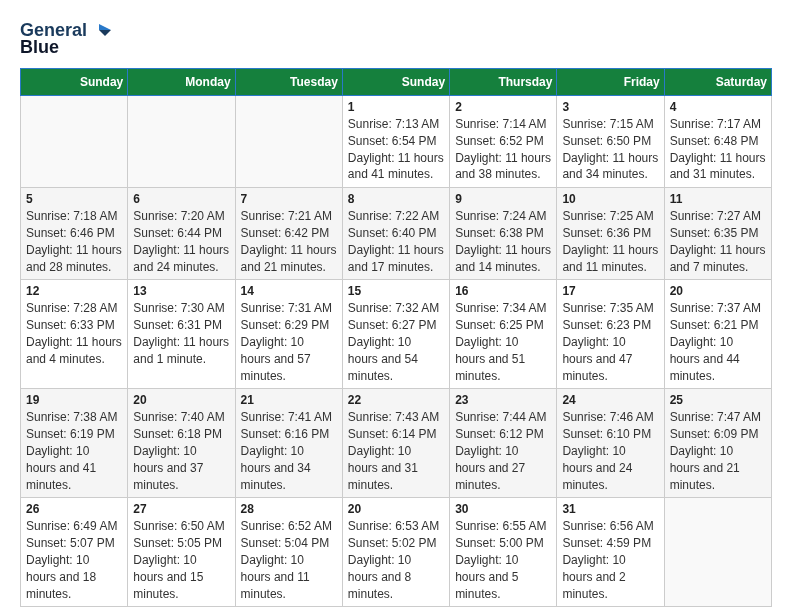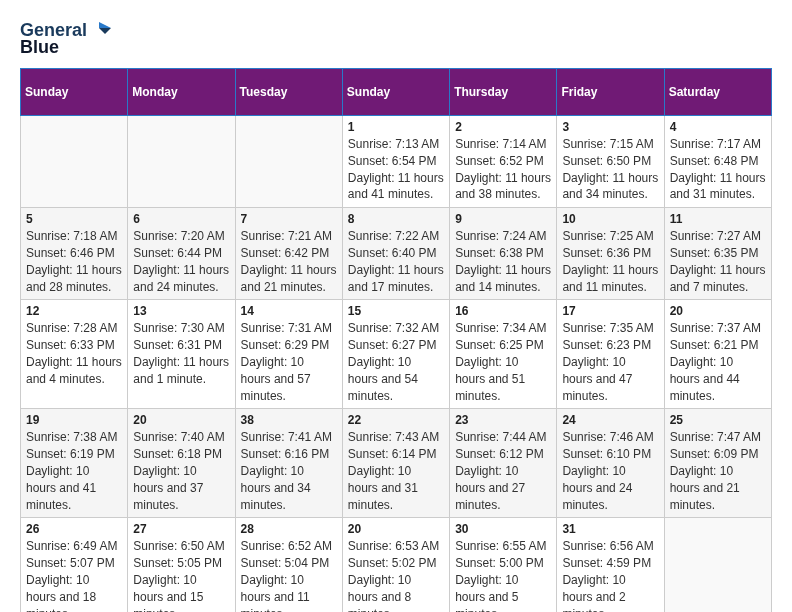--- a/index.html
+++ b/index.html
@@ -31,26 +31,26 @@
     .subtitle {
       font-size: 15px;
       color: #333;
     }
     table {
       width: 100%;
       border-collapse: collapse;
       table-layout: fixed;
     }
     thead tr th {
-      background-color: #701a75;
+      background-color: #15803d;
       color: #fff;
       font-size: 12px;
       font-weight: bold;
-      padding: 16px 4px;
-      text-align: left;
+      padding: 6px 4px;
+      text-align: right;
       border: 1px solid #2979c9;
     }
     tbody tr td {
       border: 1px solid #ccc;
       vertical-align: top;
       padding: 4px 5px;
       font-size: 10.5px;
       color: #222;
       height: 90px;
       background: #fff;
@@ -71,21 +71,21 @@
     .empty-cell {
       background: #f9f9f9;
     }
   </style>
 </head>
 <body>
 
 <div class="header">
   <div class="logo">
   <div style="display:flex;flex-direction:column;align-items:flex-start;">
-    <div style="display:flex;align-items:flex-start;">
+    <div style="display:flex;align-items:center;">
       <span style="font-size:18px;font-weight:bold;color:#1a3a5c;">General</span>
       <svg width="22" height="18" viewBox="0 0 22 18" style="margin-left:2px;">
         <polygon points="10,2 22,8 10,8" fill="#2979c9"></polygon>
         <polygon points="10,8 22,8 16,14" fill="#1a3a5c"></polygon>
       </svg>
     </div>
     <span style="font-size:18px;font-weight:bold;color:#0f172a;margin-top:-4px;">Blue</span>
   </div>
 </div>
   <div class="title-section">
@@ -231,21 +231,21 @@
           Sunrise: 7:38 AM<br>Sunset: 6:19 PM<br>Daylight: 10 hours and 41 minutes.
         </div>
       </td>
         <td>
         <div class="day-number">20</div>
         <div class="day-info">
           Sunrise: 7:40 AM<br>Sunset: 6:18 PM<br>Daylight: 10 hours and 37 minutes.
         </div>
       </td>
         <td>
-        <div class="day-number">38</div>
+        <div class="day-number">21</div>
         <div class="day-info">
           Sunrise: 7:41 AM<br>Sunset: 6:16 PM<br>Daylight: 10 hours and 34 minutes.
         </div>
       </td>
         <td>
         <div class="day-number">22</div>
         <div class="day-info">
           Sunrise: 7:43 AM<br>Sunset: 6:14 PM<br>Daylight: 10 hours and 31 minutes.
         </div>
       </td>

